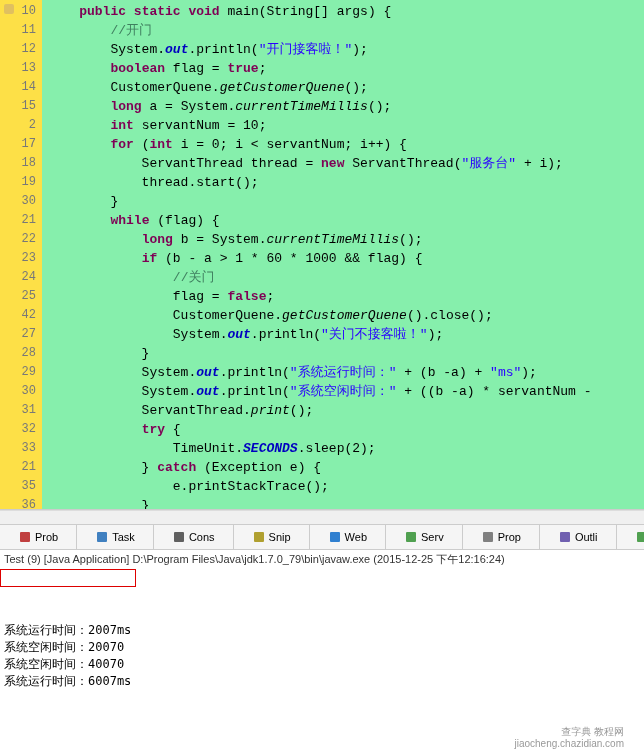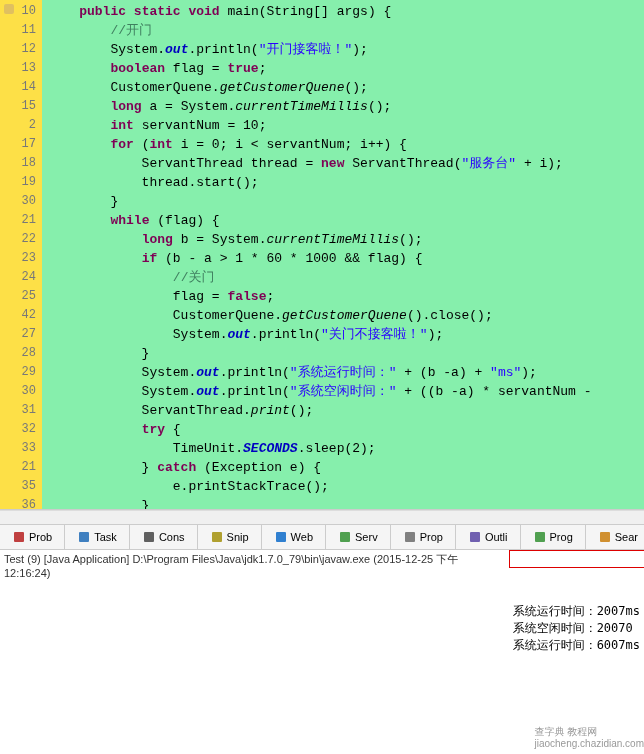--- a/index.html
+++ b/index.html
@@ -7,27 +7,27 @@
 .editor { display: flex; height: 510px; background: #e8e8e8; border-bottom: 1px solid #ccc; }
 .gutter { width: 42px; background: #fde047; text-align: right; padding-right: 6px; padding-top: 2px; color: #787878; font-size: 12px; line-height: 19px; user-select: none; }
 .code { flex: 1; background: #86efac; padding: 2px 6px; font-size: 13px; line-height: 19px; white-space: pre; overflow: auto; }
 .kw { color: #7f0055; font-weight: bold; }
 .str { color: #2a00ff; }
 .sfld { color: #0000c0; font-weight: bold; font-style: italic; }
 .cmt { color: #3f7f5f; }
 .mth { font-style: italic; }
 .sbar { height: 14px; background: #f0f0f0; border-top: 1px solid #ddd; }
 .tabs { display: flex; height: 26px; background: #f5f5f5; border-top: 1px solid #ccc; border-bottom: 1px solid #ccc; overflow: hidden; font-family: Tahoma, sans-serif; font-size: 11px; }
-.tab { display: flex; align-items: center; padding: 0 12px; border-right: 1px solid #ccc; gap: 3px; cursor: pointer; white-space: nowrap; }
+.tab { display: flex; align-items: center; padding: 0 18px; border-right: 1px solid #ccc; gap: 3px; cursor: pointer; white-space: nowrap; }
 .tab svg { width: 14px; height: 14px; flex-shrink: 0; }
-.consolewrap { height: 204px; display: flex; flex-direction: row; }
+.consolewrap { height: 204px; display: flex; flex-direction: column; }
 .conshead { font-family: Tahoma, sans-serif; font-size: 11px; padding: 2px 4px; color: #333; }
 .console { flex: 1; padding: 2px 4px; font-family: "SimSun", monospace; font-size: 12px; line-height: 17px; white-space: pre; position: relative; }
 .hl { position: absolute; border: 1px solid #d00; width: 136px; height: 18px; left: 0; top: 0; }
-.watermark { position: absolute; right: 0; bottom: 4px; font-family: Tahoma, sans-serif; font-size: 10px; color: #999; line-height: 12px; }
+.watermark { position: absolute; right: 20px; bottom: 4px; font-family: Tahoma, sans-serif; font-size: 10px; color: #999; text-align: right; line-height: 12px; }
 .mk { width:10px; height:10px; background:#e0c060; border-radius:2px; display:inline-block; }
 </style>
 </head>
 <body>
 
 <div class="editor">
   <div class="gutter">
       <div><span class="mk"></span> 10</div>
       <div>11</div>
       <div>12</div>
@@ -126,19 +126,19 @@
         <rect x="2" y="2" width="10" height="10" rx="1" fill="#c04040"></rect>
       </svg>
     <span>Cons</span>
     </div>
   </div>
 
 <div class="consolewrap">
   <div class="conshead">Test (9) [Java Application] D:\Program Files\Java\jdk1.7.0_79\bin\javaw.exe (2015-12-25 下午12:16:24)</div>
   <div class="console">
     <div class="hl"></div>
-  <div>系统运行时间：2007ms</div><div>系统空闲时间：20070</div><div>系统运行时间：6007ms</div></div>
+  <div>系统运行时间：2007ms</div><div>系统空闲时间：20070</div><div>系统空闲时间：40070</div><div>系统运行时间：6007ms</div></div>
 </div>
 
 <div class="watermark">
   <div>查字典 教程网</div>
   <div>jiaocheng.chazidian.com</div>
 </div>
 
 </body></html>

